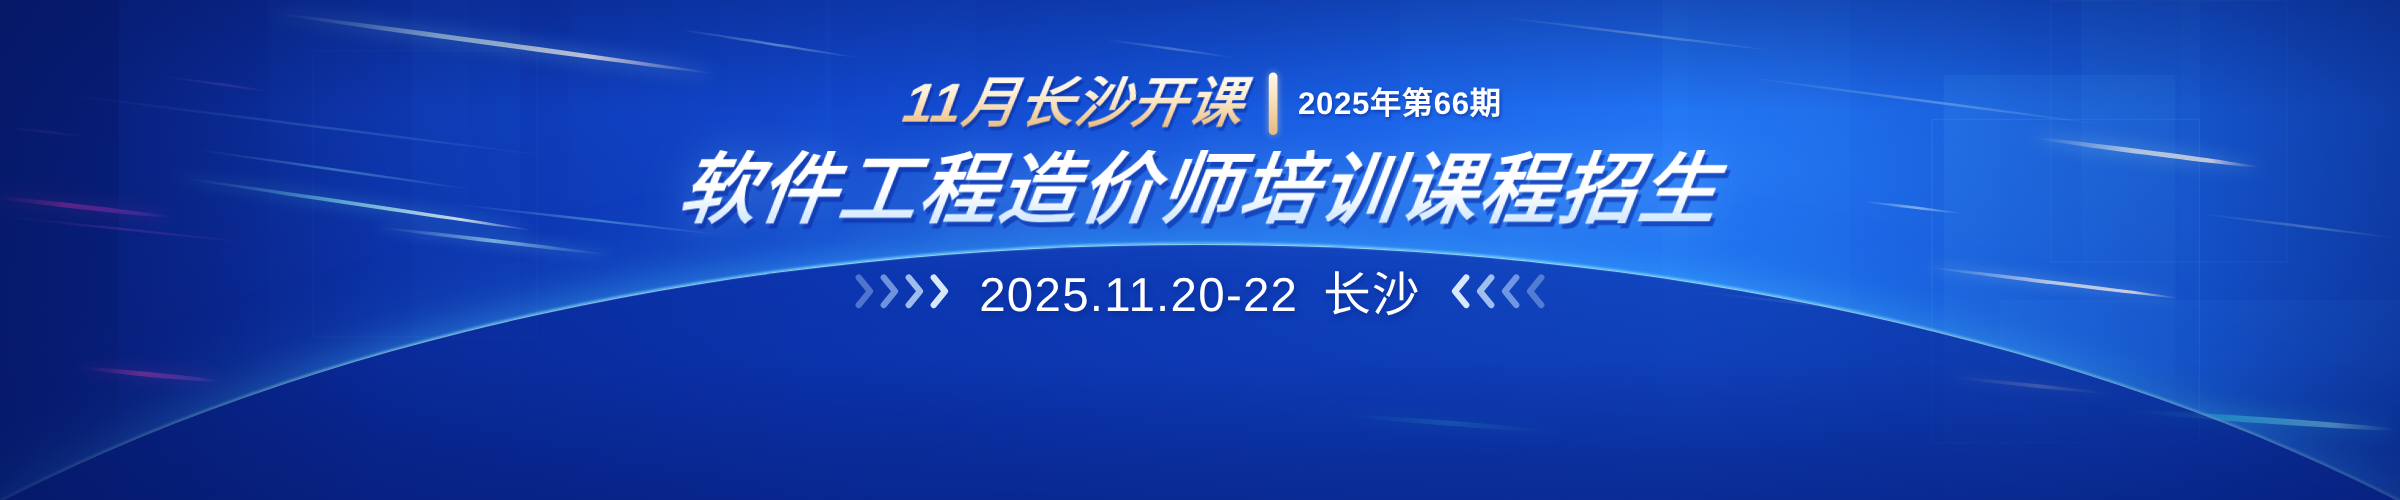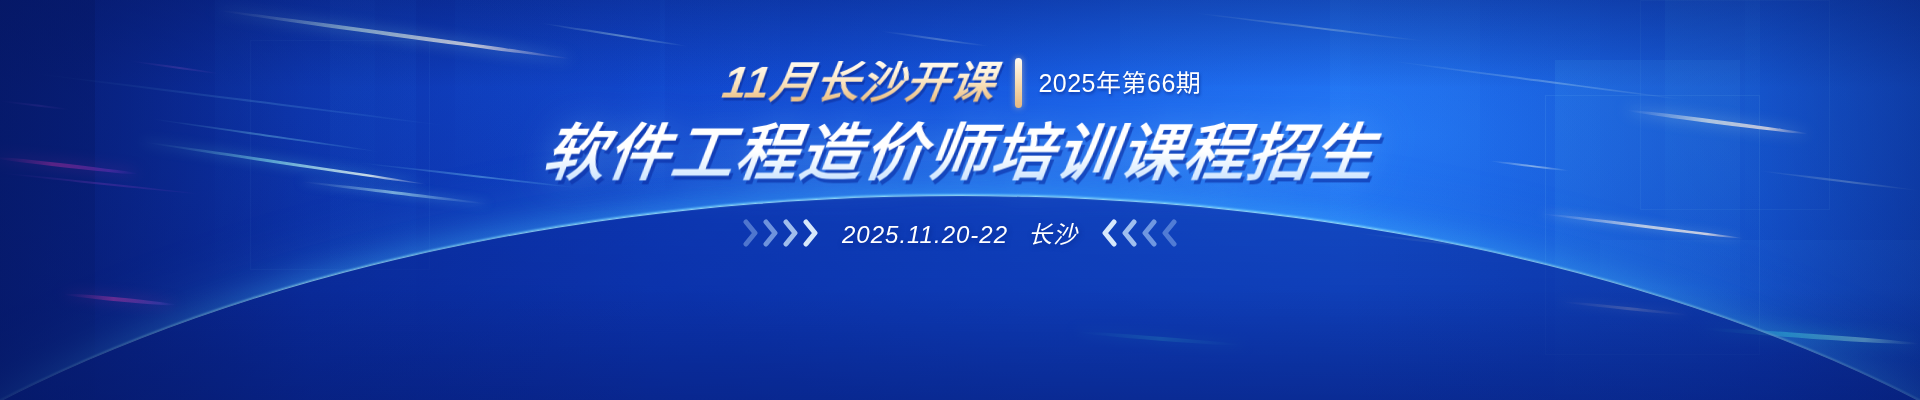--- a/index.html
+++ b/index.html
@@ -99,21 +99,21 @@
     flex:0 0 auto;
   }
   .kicker-periods{
     display:flex;
     flex-direction:column;
     justify-content:center;
     line-height:1.13;
   }
   .kicker-periods span{
     font-size:25px;
-    font-weight:normal;
+    font-weight:bold;
     color:#ffffff;
     letter-spacing:0.5px;
     white-space:nowrap;
     text-shadow:1px 2px 3px rgba(6,30,120,0.55);
   }
 
   
   .headline{
     margin-top:6px;
     font-size:62px;
@@ -141,27 +141,26 @@
     height:48px;
   }
   .chev-group{display:flex;align-items:center;gap:3px;}
   .chev{
     width:17px;
     height:30px;
     flex:0 0 auto;
   }
   .chev svg{display:block;width:100%;height:100%;}
   .date-text{
-    font-size:24px;
+    font-size:38px;
     font-weight:normal;
     color:#ffffff;
     letter-spacing:1px;
     white-space:nowrap;
     text-shadow:1px 2px 5px rgba(6,30,120,0.55);
-    font-style:italic;
   }
   .date-text .city{margin-left:20px;}
 </style>
 </head>
 <body>
 
 <div class="banner">
 
   <div class="bg-layer">
 

